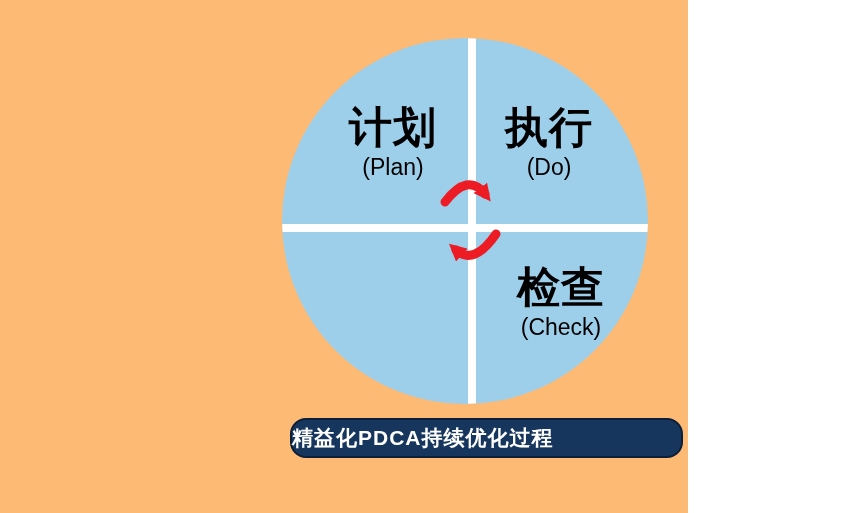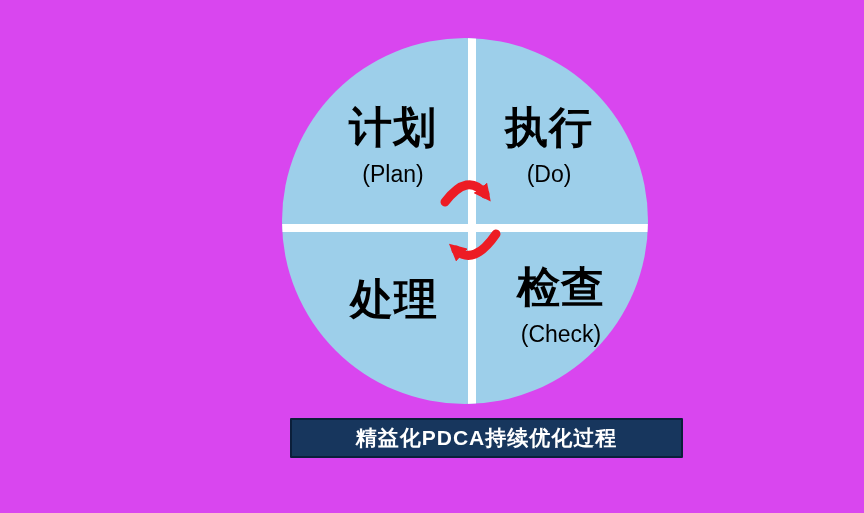--- a/index.html
+++ b/index.html
@@ -3,23 +3,23 @@
 <meta charset="utf-8">
 <style>
   html, body {
     margin: 0;
     padding: 0;
     background: #ffffff;
     font-family: "Liberation Sans", "DejaVu Sans", sans-serif;
   }
   .stage {
     position: relative;
-    width: 864px;
+    width: 688px;
     height: 513px;
-    background: #d946ef;
+    background: #fdba74;
     overflow: hidden;
   }
   
   .pdca-circle {
     position: absolute;
     left: 282px;
     top: 38px;
     width: 366px;
     height: 366px;
     border-radius: 50%;
@@ -52,21 +52,21 @@
   .q-zh {
     font-size: 43px;
     font-weight: 700;
     line-height: 48px;
     letter-spacing: 1px;
   }
   .q-en {
     font-size: 23px;
     font-weight: 400;
     line-height: 26px;
-    margin-top: 10px;
+    margin-top: 3px;
   }
   .q-plan   { left: 293px; top: 103px; }
   .q-do     { left: 449px; top: 103px; }
   .q-adjust { left: 294px; top: 275px; }
   .q-check  { left: 461px; top: 263px; }
   
   .arrows-svg {
     position: absolute;
     left: 0;
     top: 0;
@@ -76,25 +76,24 @@
   }
   
   .caption-banner {
     position: absolute;
     left: 290px;
     top: 418px;
     width: 393px;
     height: 40px;
     background: #17365D;
     border: 2px solid #0B1F3A;
-    border-radius: 1px;
+    border-radius: 16px;
     box-sizing: border-box;
     display: flex;
     align-items: center;
-    justify-content: center;
   }
   .caption-text {
     color: #ffffff;
     font-size: 21px;
     font-weight: 700;
     letter-spacing: 1px;
     white-space: nowrap;
   }
 </style>
 </head>
@@ -116,21 +115,20 @@
     <div class="q-zh">检查</div>
     <div class="q-en">(Check)</div>
   </div>
 
   <div class="q-group q-do">
     <div class="q-zh">执行</div>
     <div class="q-en">(Do)</div>
   </div>
 
   <div class="q-group q-adjust">
-    <div class="q-zh">处理</div>
   </div>
 
   <svg class="arrows-svg" viewBox="0 0 864 513">
     <defs>
       <marker id="arrowhead" viewBox="0 0 10 10" refX="4.5" refY="5" markerWidth="1.9" markerHeight="1.9" orient="auto">
         <path d="M0,0 L10,5 L0,10 z" fill="#ED1C24"></path>
       </marker>
     </defs>
     <path d="M 445 202 Q 468 172 485 194" fill="none" stroke="#ED1C24" stroke-width="9" stroke-linecap="round" marker-end="url(#arrowhead)"></path>
     <path d="M 496 234 Q 474 266 456 250" fill="none" stroke="#ED1C24" stroke-width="9" stroke-linecap="round" marker-end="url(#arrowhead)"></path>

